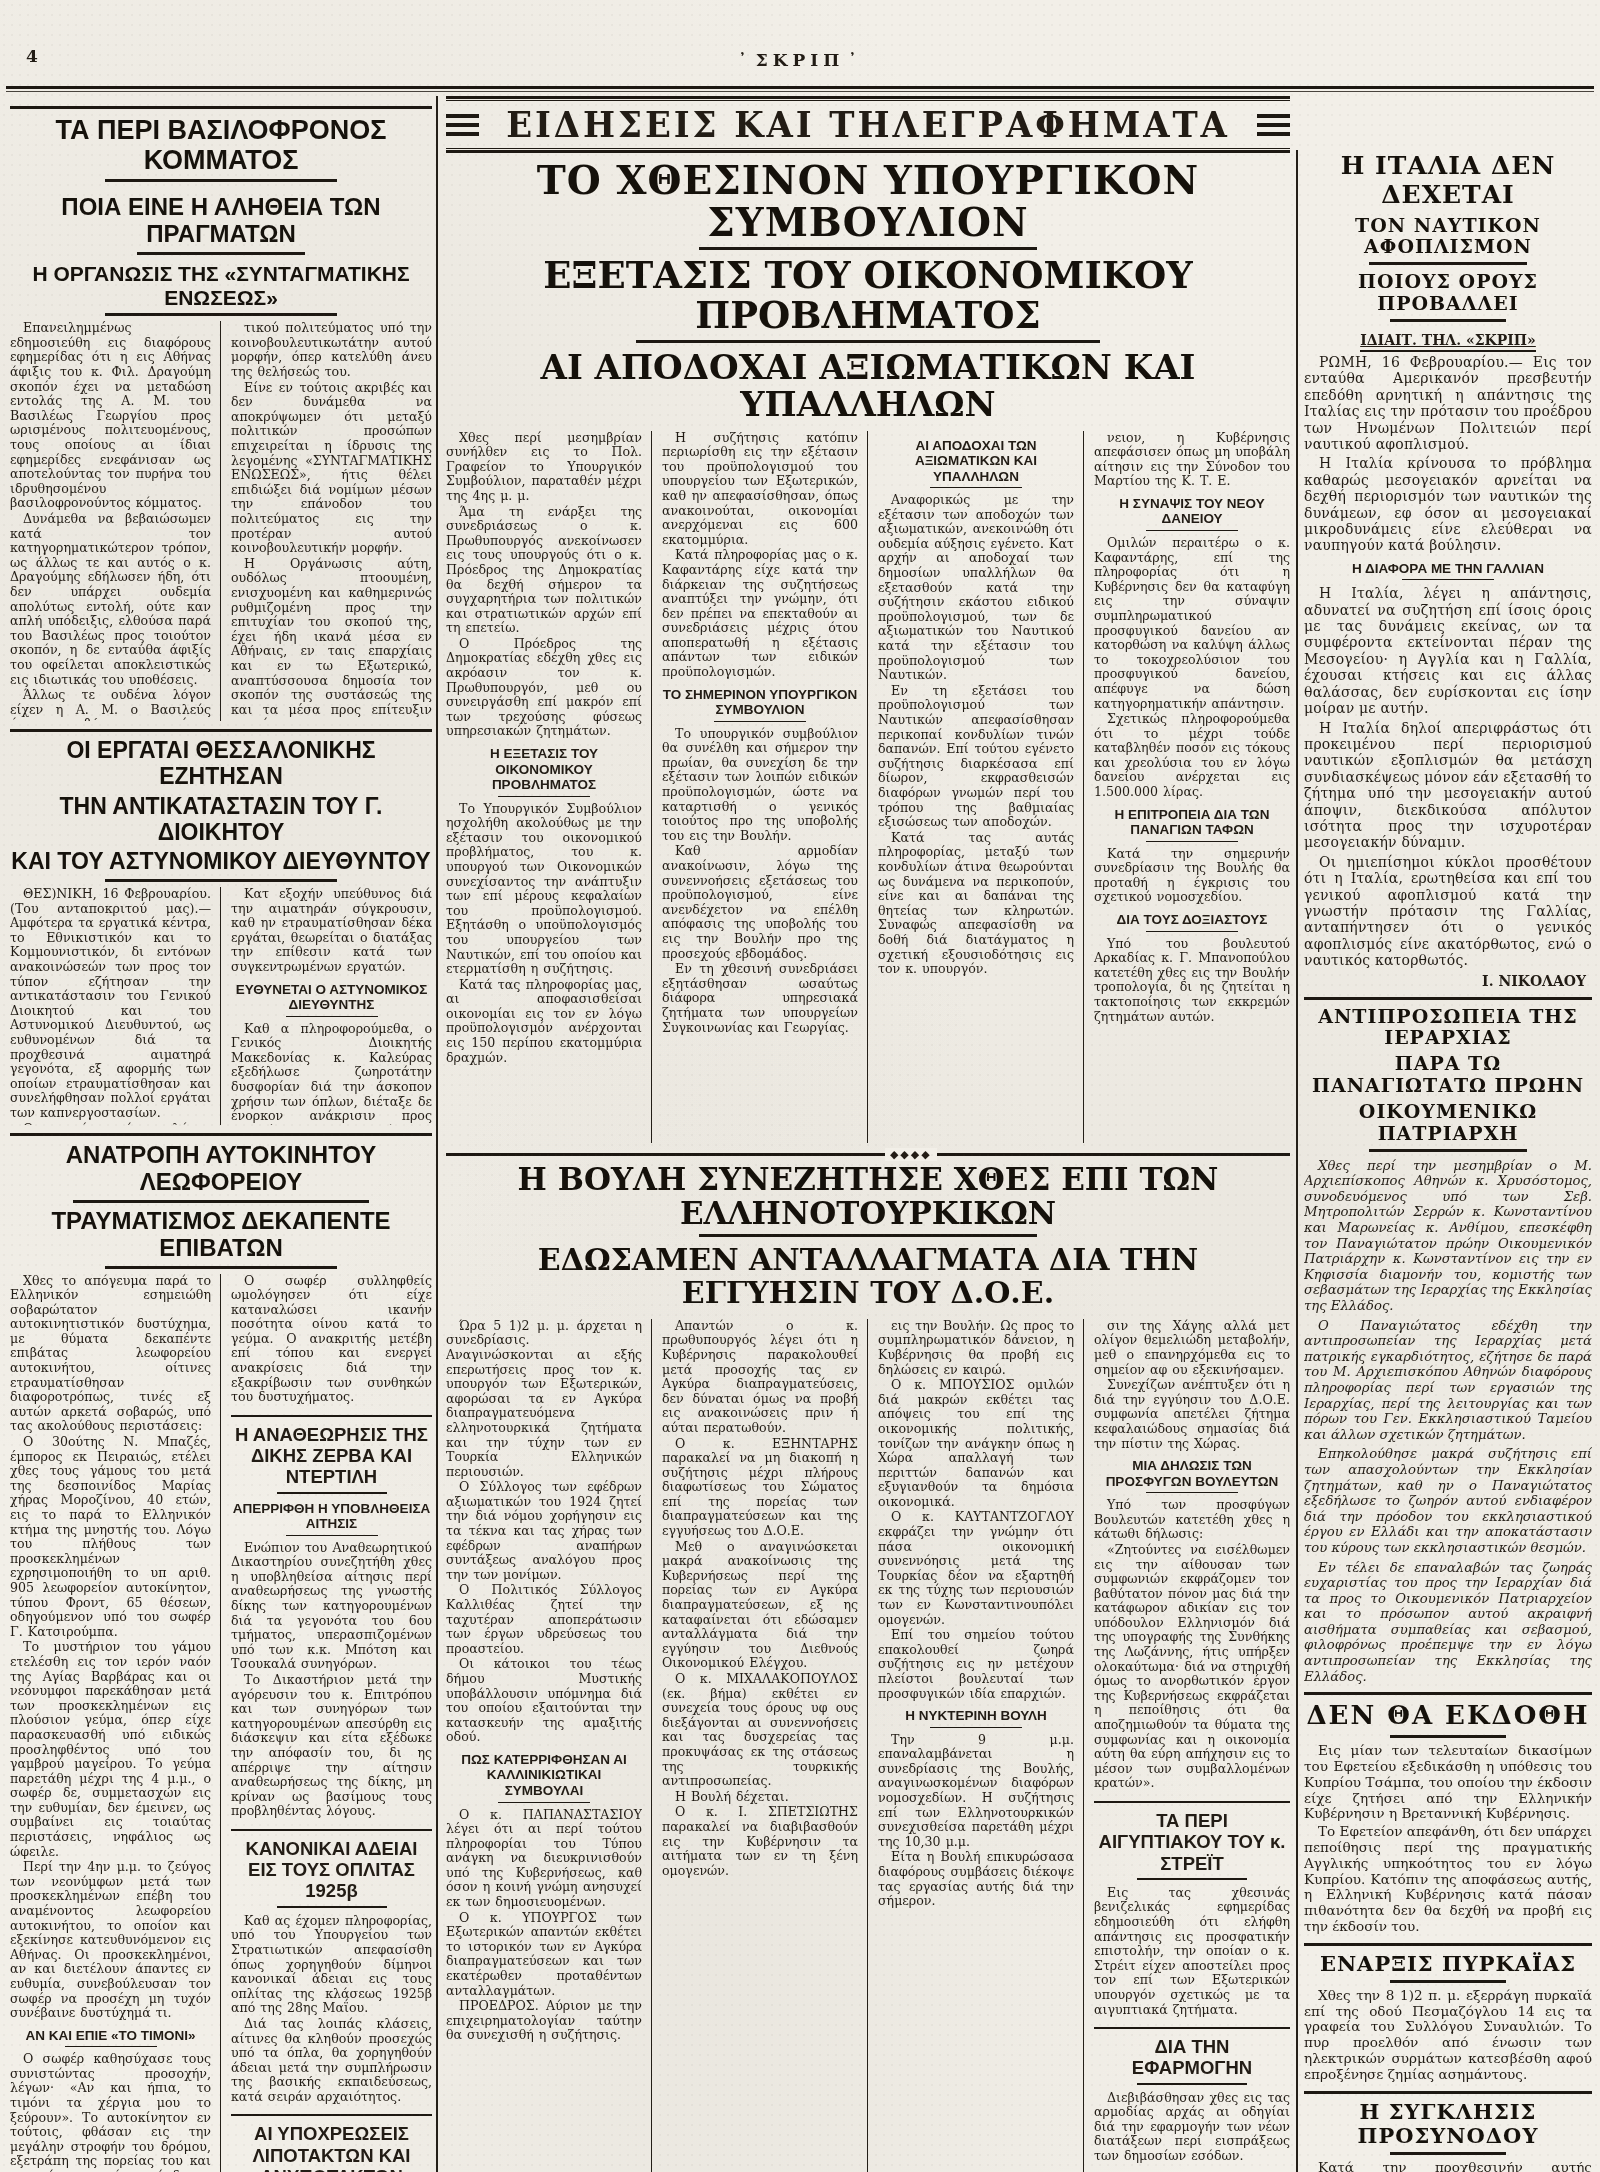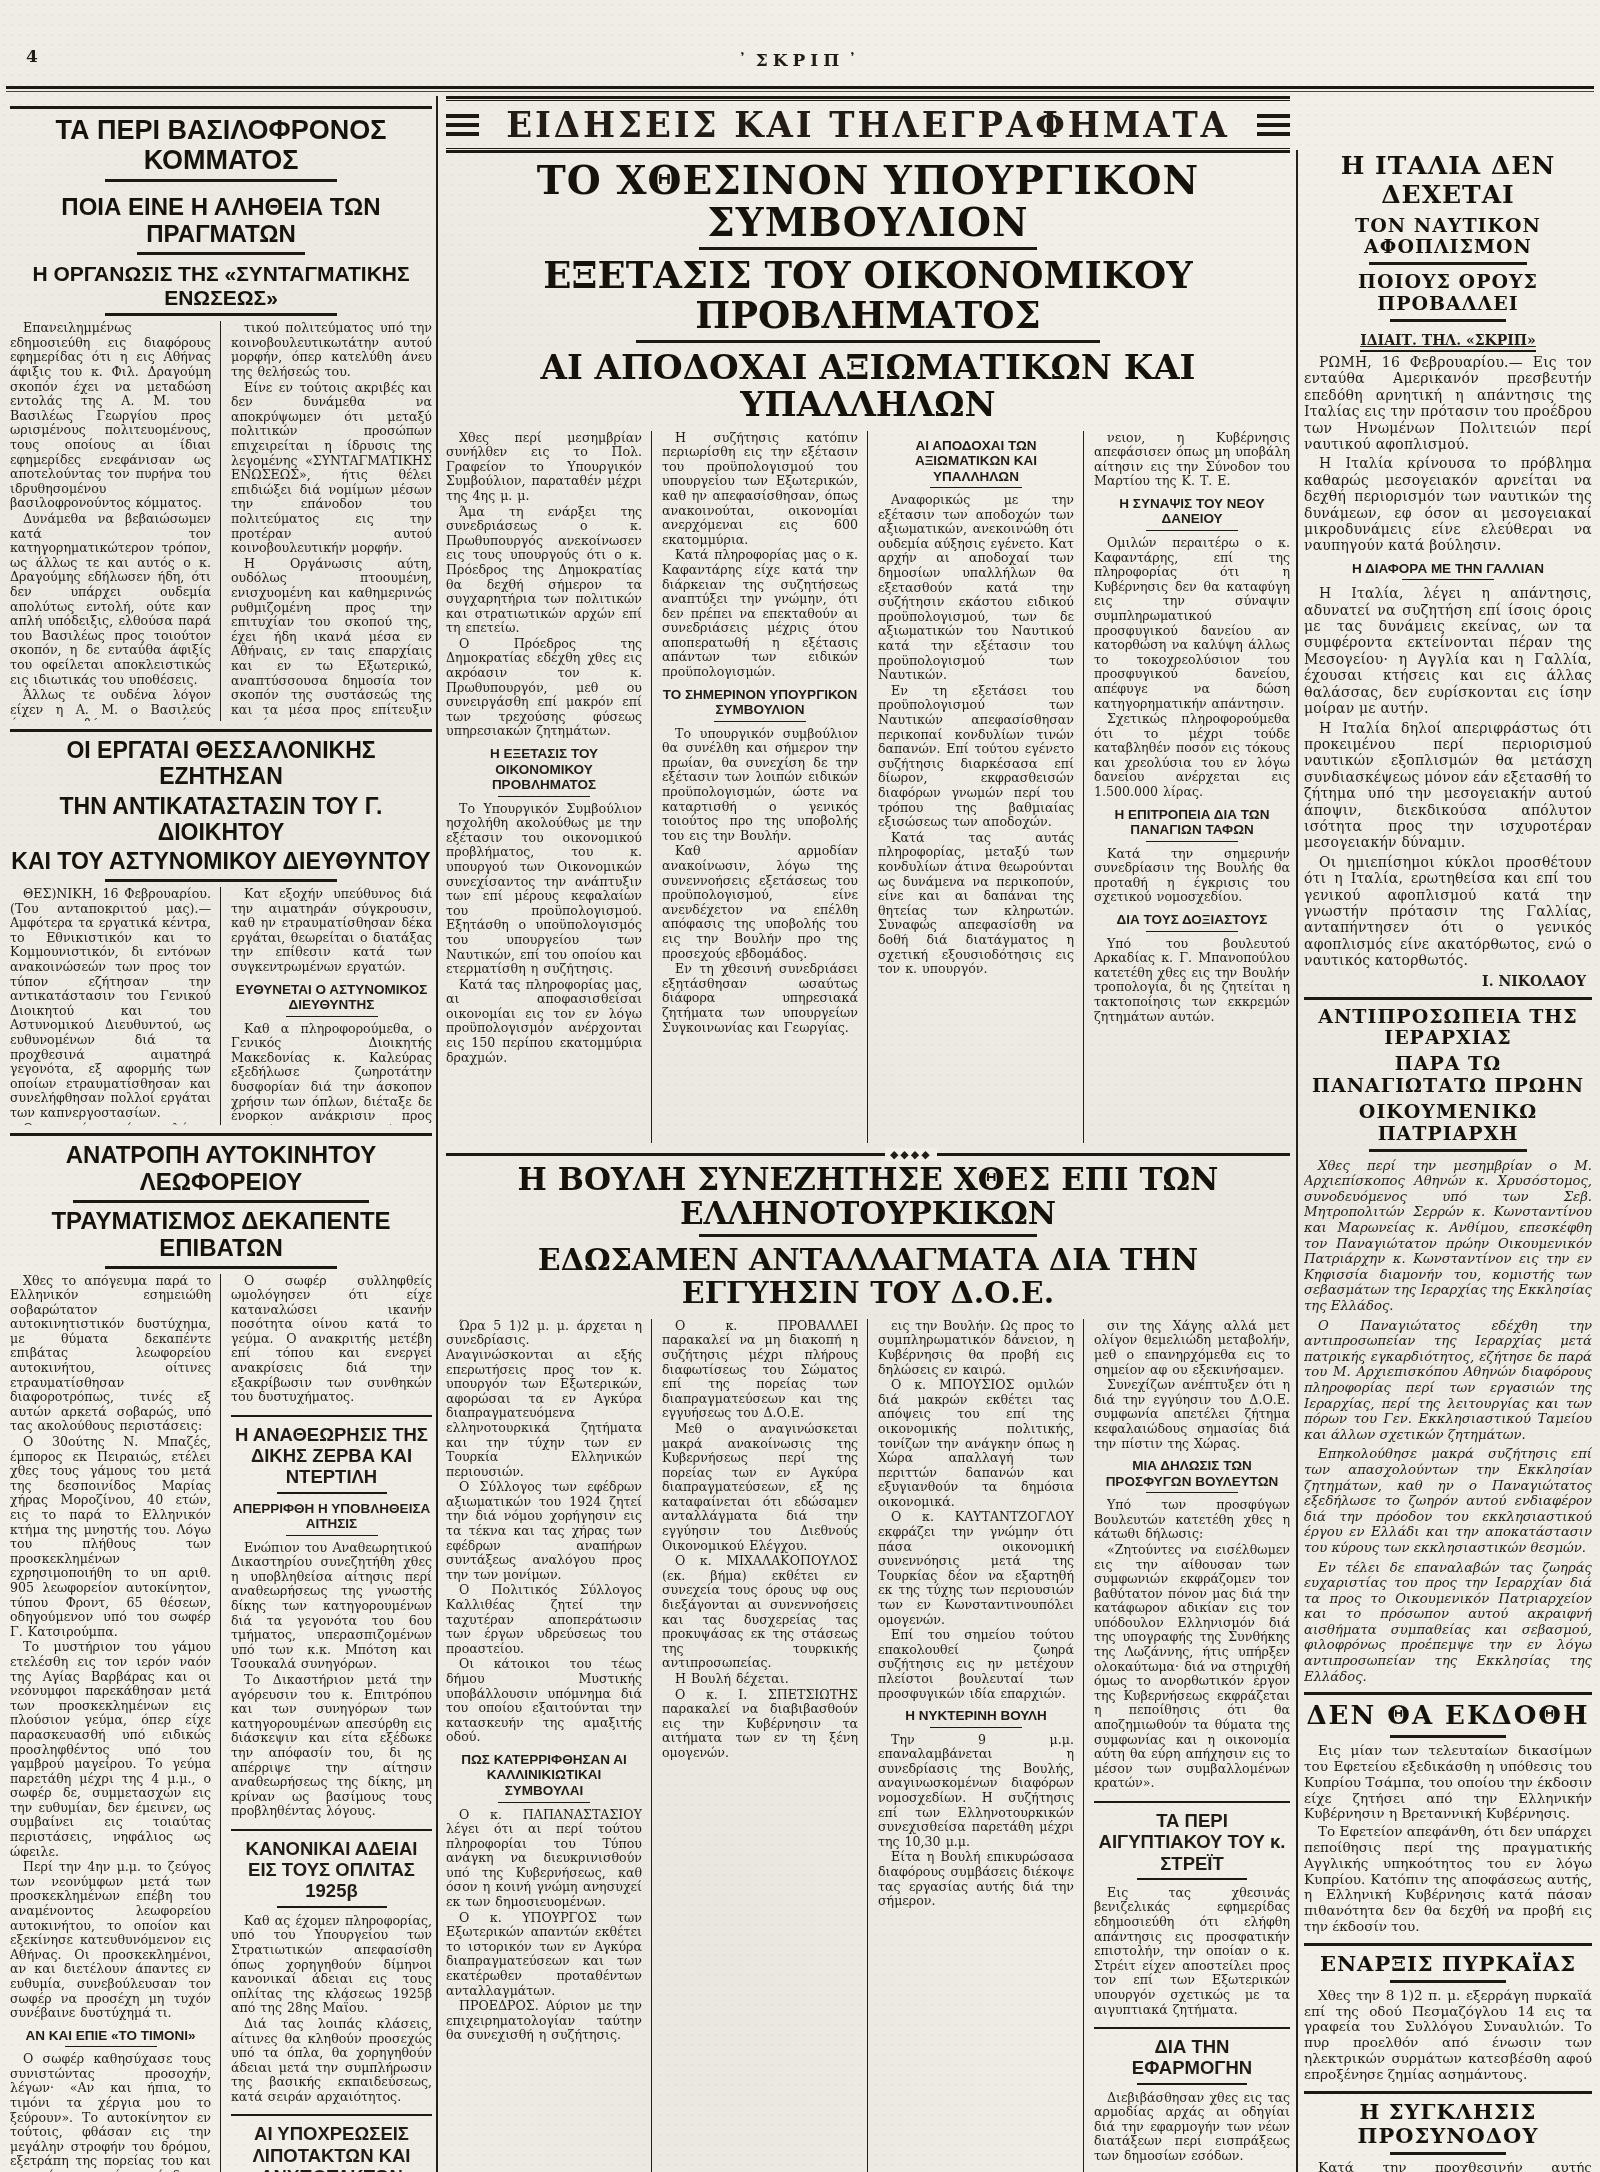--- a/index.html
+++ b/index.html
@@ -234,21 +234,22 @@
             <p>Ώρα 5 1)2 μ. μ. άρχεται η συνεδρίασις. Αναγινώσκονται αι εξής επερωτήσεις προς τον κ. υπουργόν των Εξωτερικών, αφορώσαι τα εν Αγκύρα διαπραγματευόμενα ελληνοτουρκικά ζητήματα και την τύχην των εν Τουρκία Ελληνικών περιουσιών.</p>
             <p>Ο Σύλλογος των εφέδρων αξιωματικών του 1924 ζητεί την διά νόμου χορήγησιν εις τα τέκνα και τας χήρας των εφέδρων αναπήρων συντάξεως αναλόγου προς την των μονίμων.</p>
             <p>Ο Πολιτικός Σύλλογος Καλλιθέας ζητεί την ταχυτέραν αποπεράτωσιν των έργων υδρεύσεως του προαστείου.</p>
             <p>Οι κάτοικοι του τέως δήμου Μυστικής υποβάλλουσιν υπόμνημα διά του οποίου εξαιτούνται την κατασκευήν της αμαξιτής οδού.</p>
             <div class="col-sub">ΠΩΣ ΚΑΤΕΡΡΙΦΘΗΣΑΝ ΑΙ ΚΑΛΛΙΝΙΚΙΩΤΙΚΑΙ ΣΥΜΒΟΥΛΑΙ</div>
             <p>Ο κ. ΠΑΠΑΝΑΣΤΑΣΙΟΥ λέγει ότι αι περί τούτου πληροφορίαι του Τύπου ανάγκη να διευκρινισθούν υπό της Κυβερνήσεως, καθ όσον η κοινή γνώμη ανησυχεί εκ των δημοσιευομένων.</p>
             <p>Ο κ. ΥΠΟΥΡΓΟΣ των Εξωτερικών απαντών εκθέτει το ιστορικόν των εν Αγκύρα διαπραγματεύσεων και των εκατέρωθεν προταθέντων ανταλλαγμάτων.</p>
             <p>ΠΡΟΕΔΡΟΣ. Αύριον με την επιχειρηματολογίαν ταύτην θα συνεχισθή η συζήτησις.</p>
           </div>
         <div class="col">
-            <p>Ο κ. ΠΡΟΒΑΛΛΕΙ παρακαλεί να μη διακοπή η συζήτησις μέχρι πλήρους διαφωτίσεως του Σώματος επί της πορείας των διαπραγματεύσεων και της εγγυήσεως του Δ.Ο.Ε.</p>
+            <p>Απαντών ο κ. πρωθυπουργός λέγει ότι η Κυβέρνησις παρακολουθεί μετά προσοχής τας εν Αγκύρα διαπραγματεύσεις, δεν δύναται όμως να προβή εις ανακοινώσεις πριν ή αύται περατωθούν.</p>
+            <p>Ο κ. ΕΞΗΝΤΑΡΗΣ παρακαλεί να μη διακοπή η συζήτησις μέχρι πλήρους διαφωτίσεως του Σώματος επί της πορείας των διαπραγματεύσεων και της εγγυήσεως του Δ.Ο.Ε.</p>
             <p>Μεθ ο αναγινώσκεται μακρά ανακοίνωσις της Κυβερνήσεως περί της πορείας των εν Αγκύρα διαπραγματεύσεων, εξ ης καταφαίνεται ότι εδώσαμεν ανταλλάγματα διά την εγγύησιν του Διεθνούς Οικονομικού Ελέγχου.</p>
             <p>Ο κ. ΜΙΧΑΛΑΚΟΠΟΥΛΟΣ (εκ. βήμα) εκθέτει εν συνεχεία τους όρους υφ ους διεξάγονται αι συνεννοήσεις και τας δυσχερείας τας προκυψάσας εκ της στάσεως της τουρκικής αντιπροσωπείας.</p>
             <p>Η Βουλή δέχεται.</p>
             <p>Ο κ. Ι. ΣΠΕΤΣΙΩΤΗΣ παρακαλεί να διαβιβασθούν εις την Κυβέρνησιν τα αιτήματα των εν τη ξένη ομογενών.</p>
           </div>
         <div class="col">
             <p>εις την Βουλήν. Ως προς το συμπληρωματικόν δάνειον, η Κυβέρνησις θα προβή εις δηλώσεις εν καιρώ.</p>
             <p>Ο κ. ΜΠΟΥΣΙΟΣ ομιλών διά μακρών εκθέτει τας απόψεις του επί της οικονομικής πολιτικής, τονίζων την ανάγκην όπως η Χώρα απαλλαγή των περιττών δαπανών και εξυγιανθούν τα δημόσια οικονομικά.</p>
             <p>Ο κ. ΚΑΥΤΑΝΤΖΟΓΛΟΥ εκφράζει την γνώμην ότι πάσα οικονομική συνεννόησις μετά της Τουρκίας δέον να εξαρτηθή εκ της τύχης των περιουσιών των εν Κωνσταντινουπόλει ομογενών.</p>
             <p>Επί του σημείου τούτου επακολουθεί ζωηρά συζήτησις εις ην μετέχουν πλείστοι βουλευταί των προσφυγικών ιδία επαρχιών.</p>

